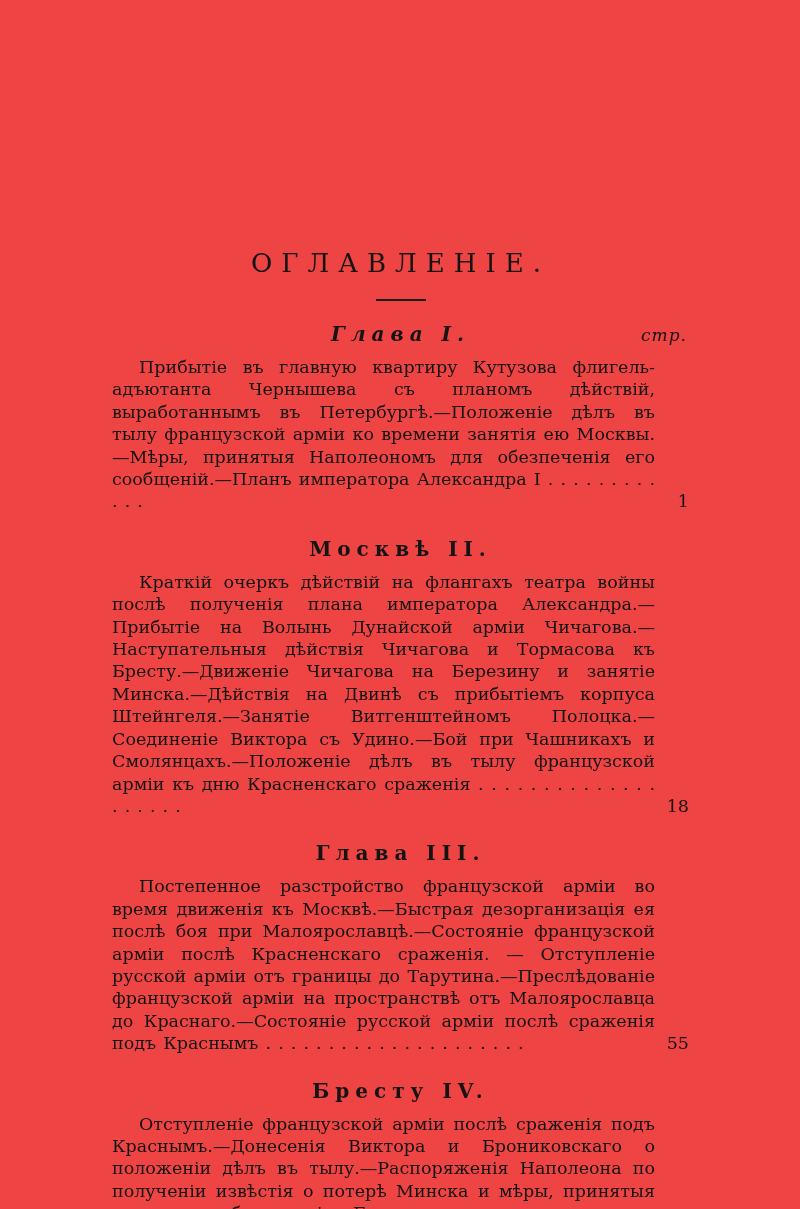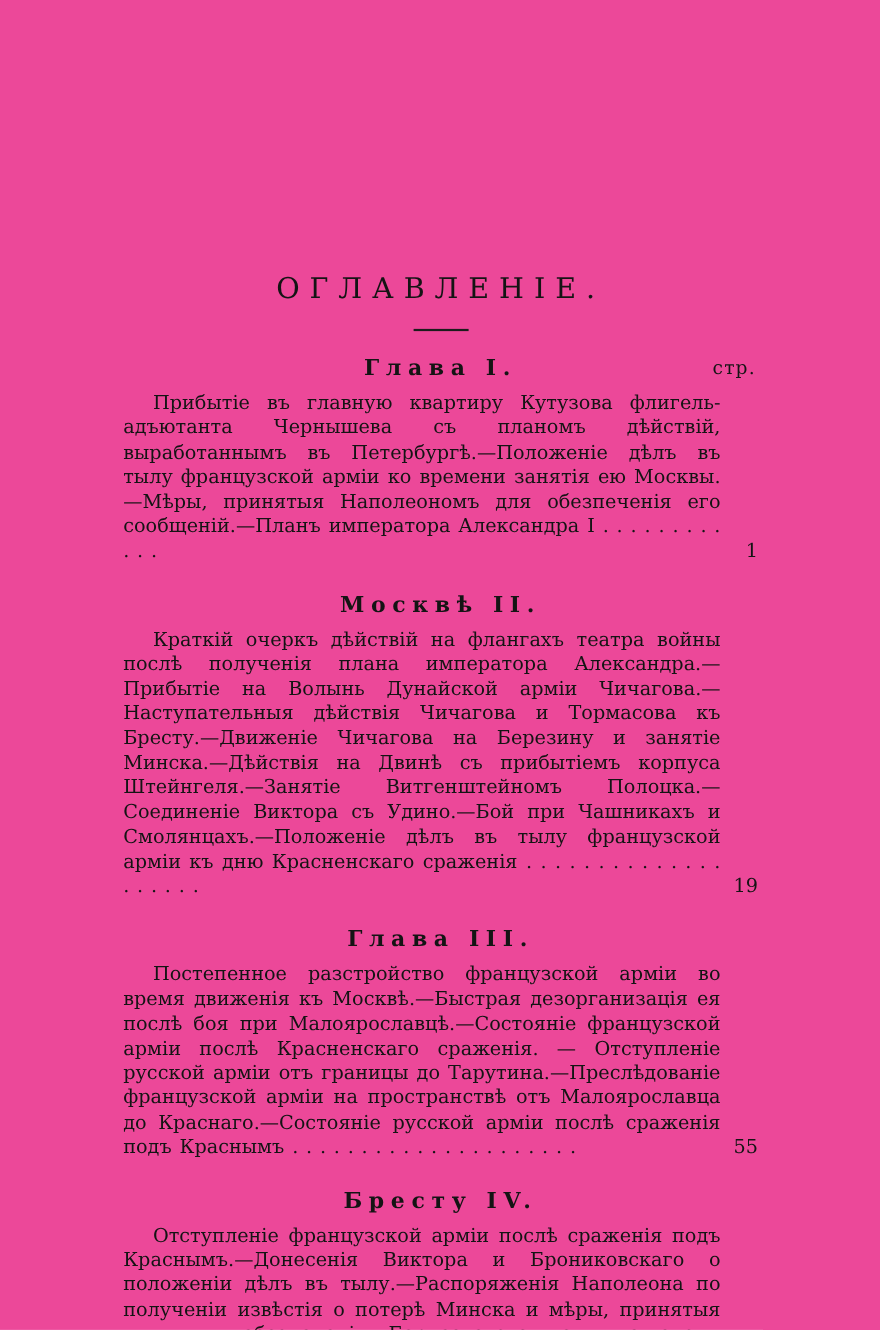--- a/index.html
+++ b/index.html
@@ -4,21 +4,21 @@
 <style>
   html, body {
     margin: 0;
     padding: 0;
     background: #ffffff;
   }
   .page {
     position: relative;
     width: 800px;
     height: 1209px;
-    background: #ec4899;
+    background: #ef4444;
     overflow: hidden;
     font-family: "DejaVu Serif", "Liberation Serif", serif;
     color: #141414;
   }
   .content {
     position: absolute;
     left: 112px;
     top: 0;
     width: 577px;
   }
@@ -36,20 +36,21 @@
     background: #1c1c1c;
     margin: 21px auto 0 auto;
   }
   .chapter-heading-row {
     position: relative;
     margin-top: 24px;
     text-align: center;
   }
   .chapter-heading-row.first {
     margin-top: 21px;
+    font-style: italic;
   }
   .chapter-heading {
     font-weight: bold;
     font-size: 20px;
     letter-spacing: 6px;
     display: inline-block;
   }
   .column-header {
     position: absolute;
     right: 2px;
@@ -94,21 +95,21 @@
       <span> . . . . . . . . . . . .</span>
       <span class="entry-page-number">1</span>
     </div>
 
     <div class="chapter-heading-row">
       <span class="chapter-heading">Москвѣ II.</span>
     </div>
     <div class="toc-entry">
       <span>Краткій очеркъ дѣйствій на флангахъ театра войны послѣ полученія плана императора Александра.—Прибытіе на Волынь Дунайской арміи Чичагова.—Наступательныя дѣйствія Чичагова и Тормасова къ Бресту.—Движеніе Чичагова на Березину и занятіе Минска.—Дѣйствія на Двинѣ съ прибытіемъ корпуса Штейнгеля.—Занятіе Витгенштейномъ Полоцка.—Соединеніе Виктора съ Удино.—Бой при Чашникахъ и Смолянцахъ.—Положеніе дѣлъ въ тылу французской арміи къ дню Красненскаго сраженія</span>
       <span> . . . . . . . . . . . . . . . . . . . .</span>
-      <span class="entry-page-number">19</span>
+      <span class="entry-page-number">18</span>
     </div>
 
     <div class="chapter-heading-row">
       <span class="chapter-heading">Глава III.</span>
     </div>
     <div class="toc-entry">
       <span>Постепенное разстройство французской арміи во время движенія къ Москвѣ.—Быстрая дезорганизація ея послѣ боя при Малоярославцѣ.—Состояніе французской арміи послѣ Красненскаго сраженія. — Отступленіе русской арміи отъ границы до Тарутина.—Преслѣдованіе французской арміи на пространствѣ отъ Малоярославца до Краснаго.—Состояніе русской арміи послѣ сраженія подъ Краснымъ</span>
       <span> . . . . . . . . . . . . . . . . . . . . .</span>
       <span class="entry-page-number">55</span>
     </div>

